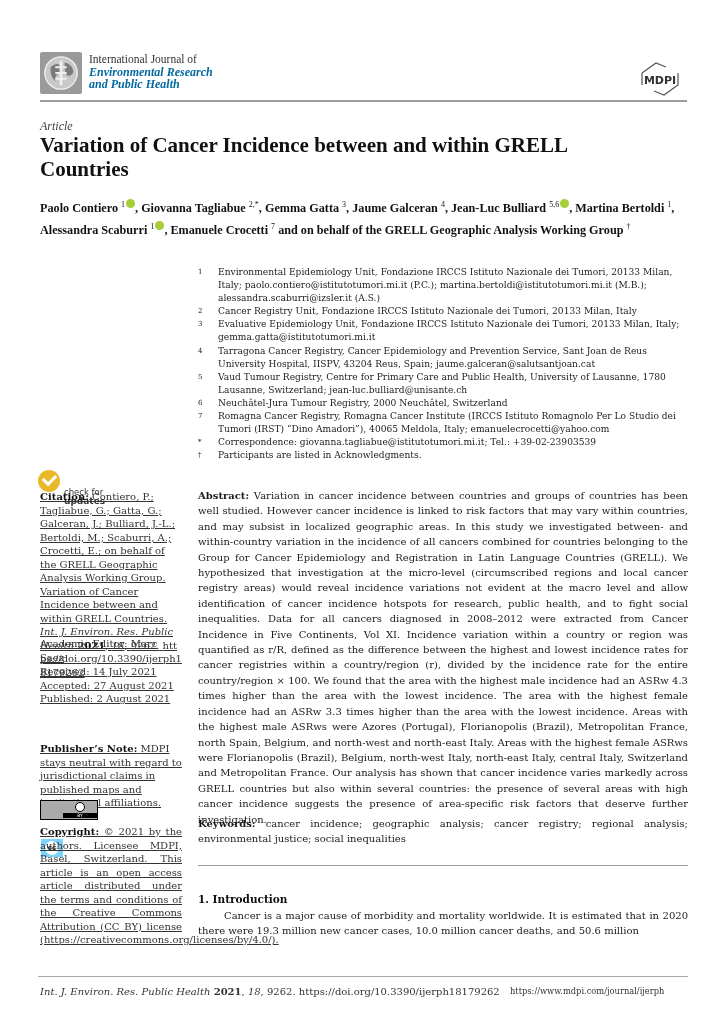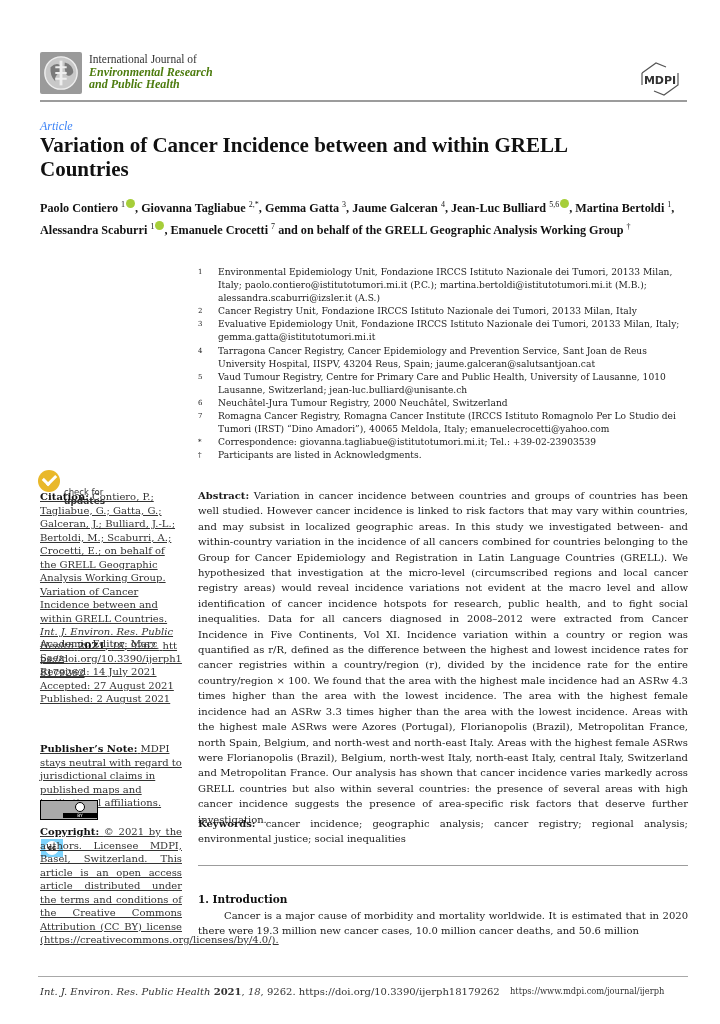--- a/index.html
+++ b/index.html
@@ -5,25 +5,25 @@
   * { box-sizing: border-box; margin: 0; padding: 0; }
   html, body { width: 720px; height: 1024px; background: #ffffff; overflow: hidden; }
   body { position: relative; font-family: "DejaVu Serif", "Liberation Serif", serif; color: #1a1a1a; }
   .abs { position: absolute; }
 
   
   .journal-logo { left: 40px; top: 52px; width: 42px; height: 42px; background: #9a9a9a; border-radius: 2px; display:flex; align-items:center; justify-content:center; }
   .journal-logo svg { width: 38px; height: 38px; }
   .journal-name { left: 89px; top: 53px; font-family: "Liberation Serif", serif; line-height: 12.5px; }
   .journal-name .l1 { font-size: 11.5px; color: #333; }
-  .journal-name .l2, .journal-name .l3 { font-size: 12px; color: #4d7c0f; font-style: italic; font-weight: bold; font-family: Liberation Serif, serif; }
+  .journal-name .l2, .journal-name .l3 { font-size: 12px; color: #0369a1; font-style: italic; font-weight: bold; font-family: Liberation Serif, serif; }
   .mdpi-logo { left: 636px; top: 61px; width: 48px; height: 36px; }
   .header-rule { left: 40px; top: 100px; width: 647px; height: 1.5px; background: #9c9c9c; }
 
-  .article-type { left: 40px; top: 119px; font-family: "Liberation Serif", serif; font-style: italic; font-size: 12px; color: #3b82f6; }
+  .article-type { left: 40px; top: 119px; font-family: "Liberation Serif", serif; font-style: italic; font-size: 12px; color: #404040; }
   .title { left: 40px; top: 133px; width: 620px; font-family: "Liberation Serif", serif; font-weight: bold; font-size: 21px; line-height: 24px; color: #111; }
 
   .authors { left: 40px; top: 196px; width: 640px; font-family: "Liberation Serif", serif; font-weight: bold; font-size: 12.2px; line-height: 17.5px; color: #111; }
   .authors sup { font-size: 8px; font-weight: normal; }
   .orcid { display:inline-block; width: 9px; height: 9px; border-radius: 50%; background: #a6ce39; vertical-align: 4px; margin-left: 1px; }
 
   
   .affils { left: 198px; top: 266px; width: 490px; font-size: 9.1px; line-height: 13.1px; color: #222; }
   .affil { display: flex; margin-bottom: 0px; }
   .affil .mk { width: 20px; flex: none; font-size: 7px; padding-top: 0px; }
@@ -106,21 +106,21 @@
     <div class="affil">
       <span class="mk">3</span>
       <span class="tx">Evaluative Epidemiology Unit, Fondazione IRCCS Istituto Nazionale dei Tumori, 20133 Milan, Italy; gemma.gatta@istitutotumori.mi.it</span>
     </div>
     <div class="affil">
       <span class="mk">4</span>
       <span class="tx">Tarragona Cancer Registry, Cancer Epidemiology and Prevention Service, Sant Joan de Reus University Hospital, IISPV, 43204 Reus, Spain; jaume.galceran@salutsantjoan.cat</span>
     </div>
     <div class="affil">
       <span class="mk">5</span>
-      <span class="tx">Vaud Tumour Registry, Centre for Primary Care and Public Health, University of Lausanne, 1010 Lausanne, Switzerland; jean-luc.bulliard@unisante.ch</span>
+      <span class="tx">Vaud Tumour Registry, Centre for Primary Care and Public Health, University of Lausanne, 1780 Lausanne, Switzerland; jean-luc.bulliard@unisante.ch</span>
     </div>
     <div class="affil">
       <span class="mk">6</span>
       <span class="tx">Neuchâtel-Jura Tumour Registry, 2000 Neuchâtel, Switzerland</span>
     </div>
     <div class="affil">
       <span class="mk">7</span>
       <span class="tx">Romagna Cancer Registry, Romagna Cancer Institute (IRCCS Istituto Romagnolo Per Lo Studio dei Tumori (IRST) “Dino Amadori”), 40065 Meldola, Italy; emanuelecrocetti@yahoo.com</span>
     </div>
     <div class="affil">

